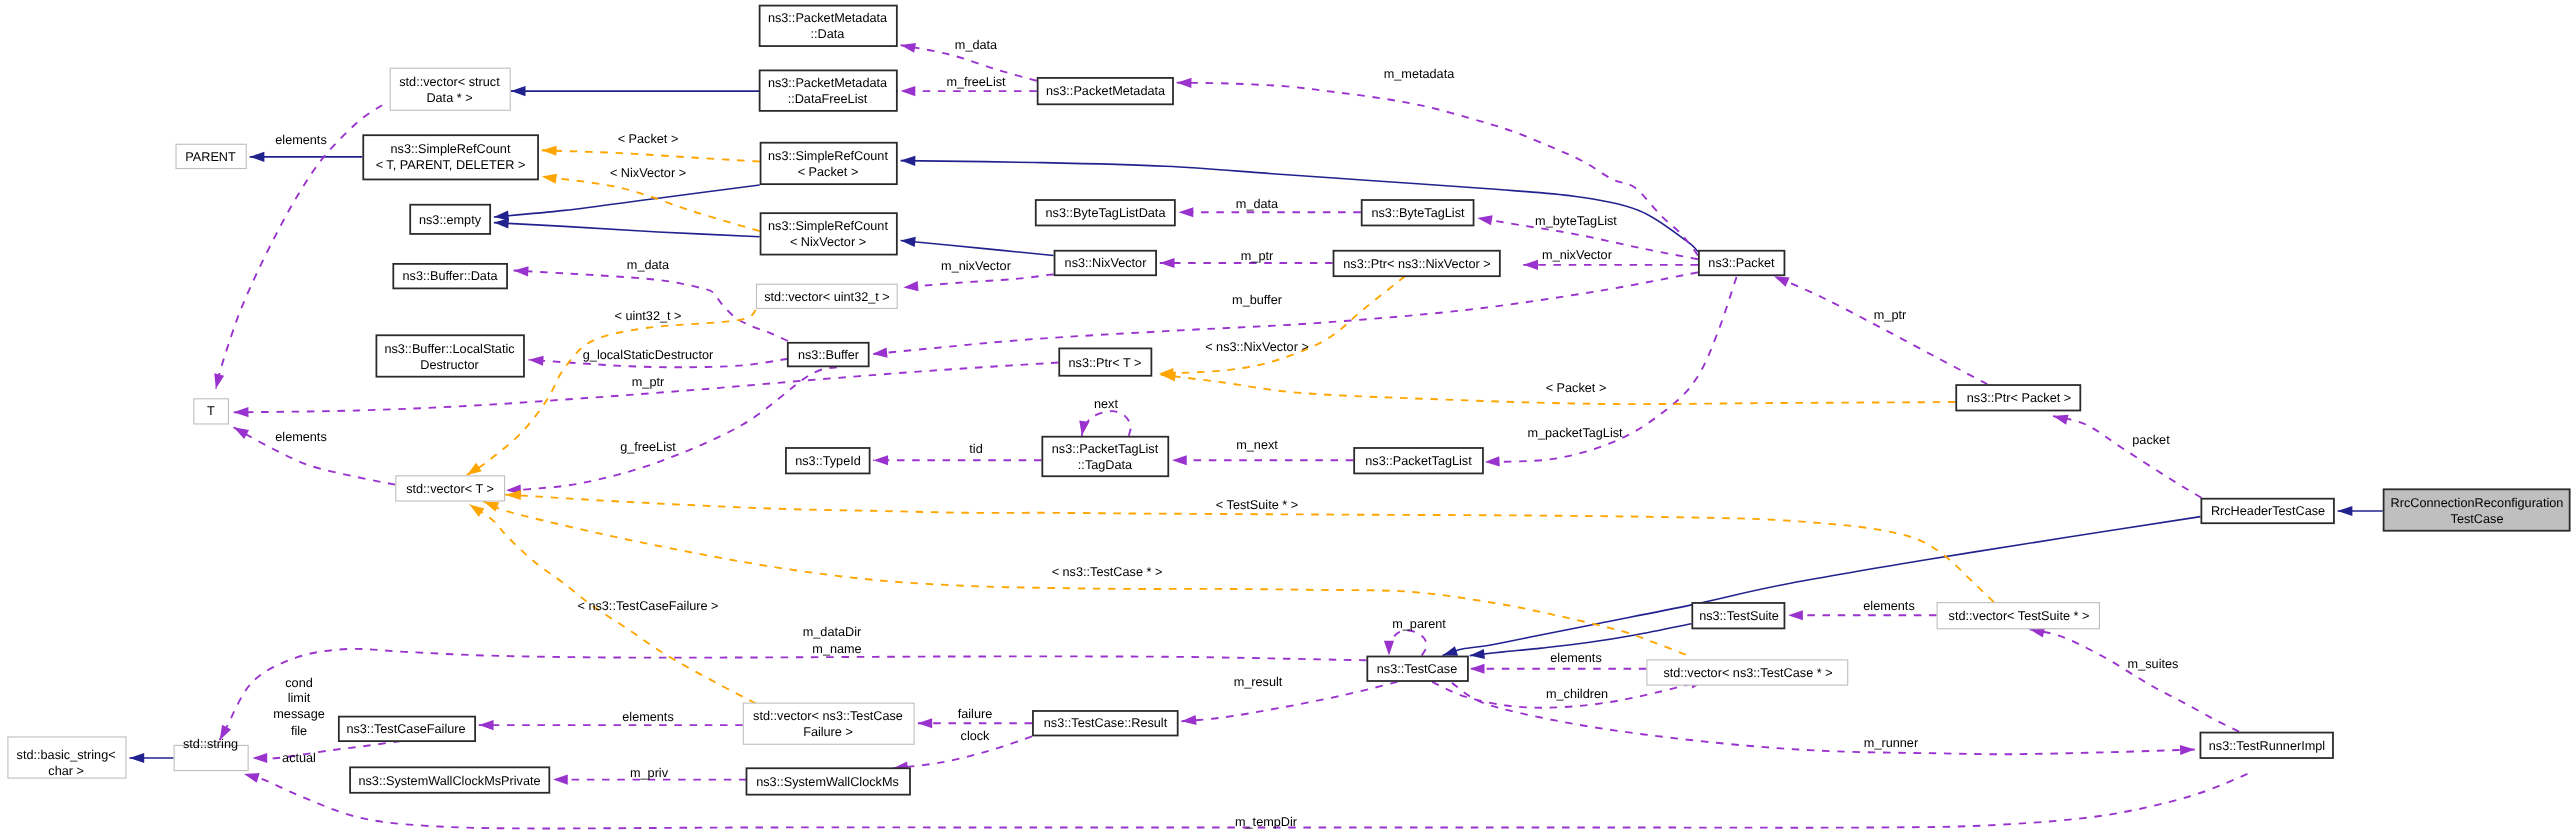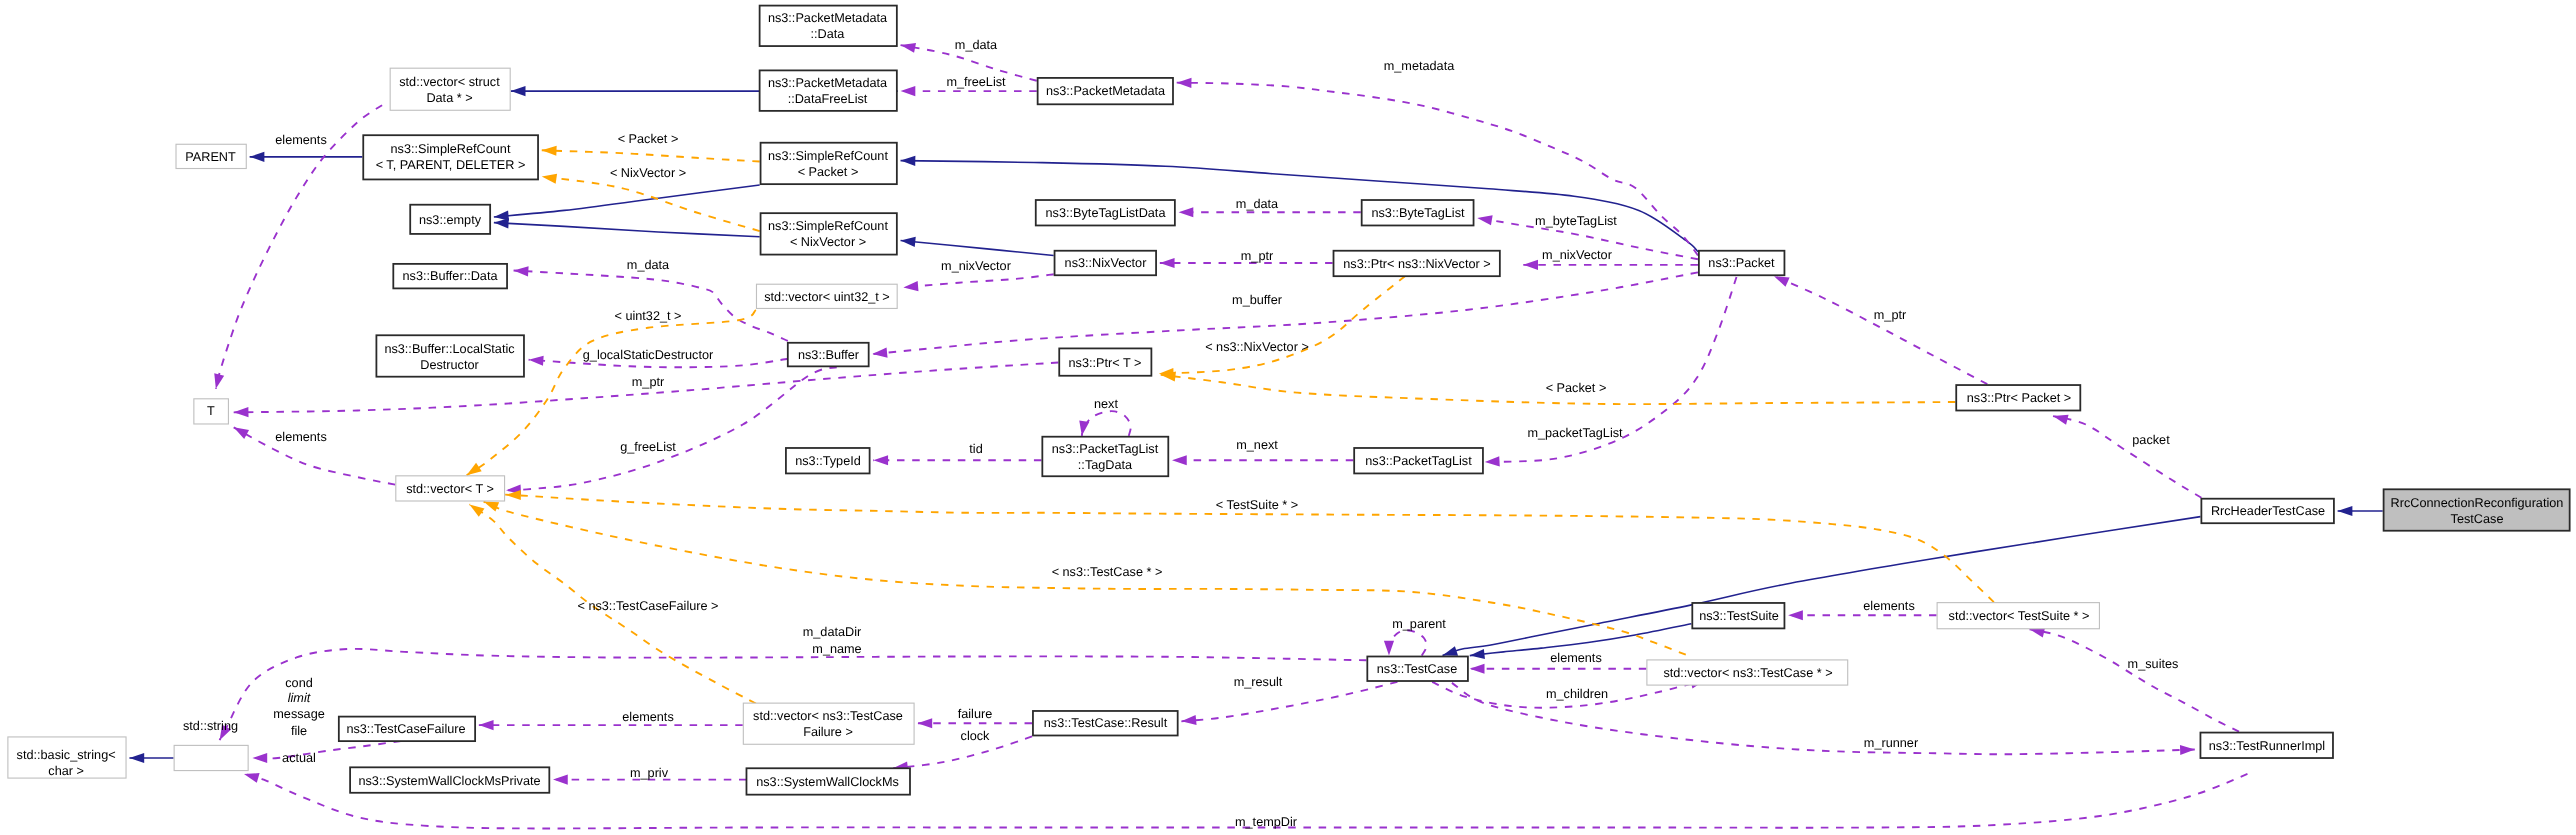--- a/index.html
+++ b/index.html
@@ -355,40 +355,40 @@
         <div>
           <span>ns3::TestRunnerImpl</span>
         </div>
       </div>
       <div class="nodebox" title="std::basic_string&lt; char &gt;" style="left: 6.6px; top: 737px; width: 119px; height: 52px;">
         <div>
           <span>std::basic_string&lt;</span>
           <span>char &gt;</span>
         </div>
       </div>
-      <div class="nodebox" title="std::string" style="left: 173px; top: 713px; width: 75px; height: 26px;">
+      <div class="nodebox" title="std::string" style="left: 173px; top: 731px; width: 75px; height: 26px;">
         <div>
           <span>std::string</span>
         </div>
       </div>
       <div class="nodebox" title="ns3::SystemWallClockMsPrivate" style="left: 349px; top: 767px; width: 201px; height: 27px;">
         <div>
           <span>ns3::SystemWallClockMsPrivate</span>
         </div>
       </div>
       <div class="nodebox" title="ns3::SystemWallClockMs" style="left: 745px; top: 768px; width: 165px; height: 28px;">
         <div>
           <span>ns3::SystemWallClockMs</span>
         </div>
       </div>
     </div>
   <div id="edge-label-layer">
       <div class="elabel" style="left: 976px; top: 45px;">m_data</div>
       <div class="elabel" style="left: 976px; top: 82px;">m_freeList</div>
-      <div class="elabel" style="left: 1419px; top: 66px;">m_metadata</div>
+      <div class="elabel" style="left: 1419px; top: 74px;">m_metadata</div>
       <div class="elabel" style="left: 301px; top: 140px;">elements</div>
       <div class="elabel" style="left: 648px; top: 139px;">&lt; Packet &gt;</div>
       <div class="elabel" style="left: 648px; top: 173px;">&lt; NixVector &gt;</div>
       <div class="elabel" style="left: 1257px; top: 204px;">m_data</div>
       <div class="elabel" style="left: 1576px; top: 221px;">m_byteTagList</div>
       <div class="elabel" style="left: 1577px; top: 255px;">m_nixVector</div>
       <div class="elabel" style="left: 1257px; top: 256px;">m_ptr</div>
       <div class="elabel" style="left: 648px; top: 265px;">m_data</div>
       <div class="elabel" style="left: 976px; top: 266px;">m_nixVector</div>
       <div class="elabel" style="left: 1257px; top: 300px;">m_buffer</div>
@@ -410,21 +410,21 @@
       <div class="elabel" style="left: 648px; top: 606px;">&lt; ns3::TestCaseFailure &gt;</div>
       <div class="elabel" style="left: 1889px; top: 606px;">elements</div>
       <div class="elabel" style="left: 1419px; top: 624px;">m_parent</div>
       <div class="elabel" style="left: 832px; top: 632px;">m_dataDir</div>
       <div class="elabel" style="left: 837px; top: 649px;">m_name</div>
       <div class="elabel" style="left: 2153px; top: 664px;">m_suites</div>
       <div class="elabel" style="left: 1576px; top: 658px;">elements</div>
       <div class="elabel" style="left: 1577px; top: 694px;">m_children</div>
       <div class="elabel" style="left: 1258px; top: 682px;">m_result</div>
       <div class="elabel" style="left: 299px; top: 683px;">cond</div>
-      <div class="elabel" style="left: 299px; top: 698px; font-style: italic;">limit</div>
+      <div class="elabel" style="left: 299px; top: 698px;">limit</div>
       <div class="elabel" style="left: 299px; top: 714px;">message</div>
       <div class="elabel" style="left: 299px; top: 731px;">file</div>
       <div class="elabel" style="left: 299px; top: 747px; margin-top: 11px;">actual</div>
       <div class="elabel" style="left: 648px; top: 717px;">elements</div>
       <div class="elabel" style="left: 975px; top: 714px;">failure</div>
       <div class="elabel" style="left: 975px; top: 736px;">clock</div>
       <div class="elabel" style="left: 649px; top: 773px;">m_priv</div>
       <div class="elabel" style="left: 1891px; top: 743px;">m_runner</div>
       <div class="elabel" style="left: 1258px; top: 822px; padding-left: 16px;">m_tempDir</div>
     </div>

